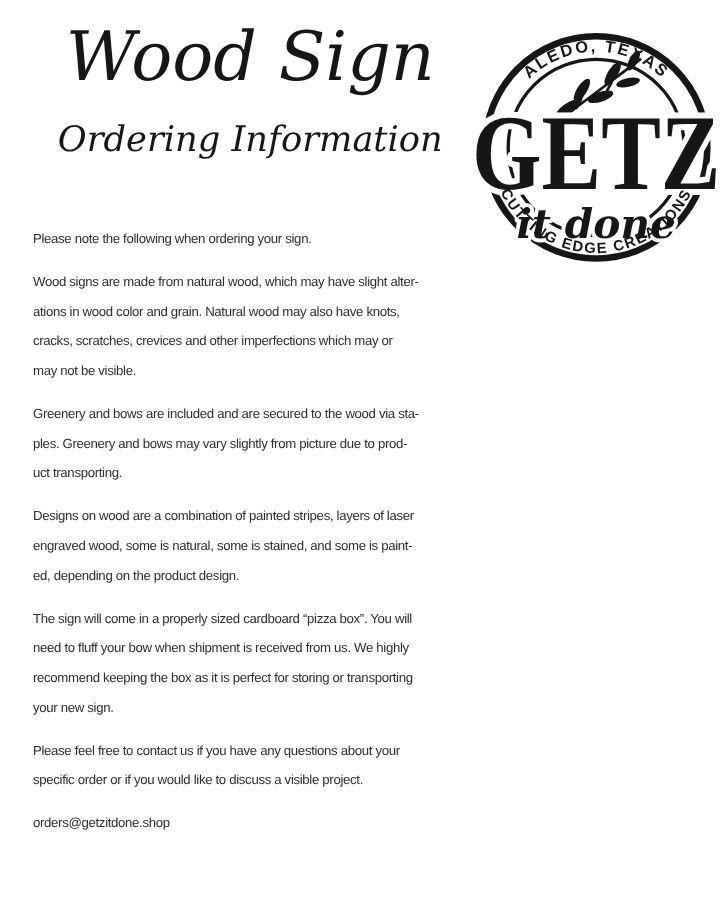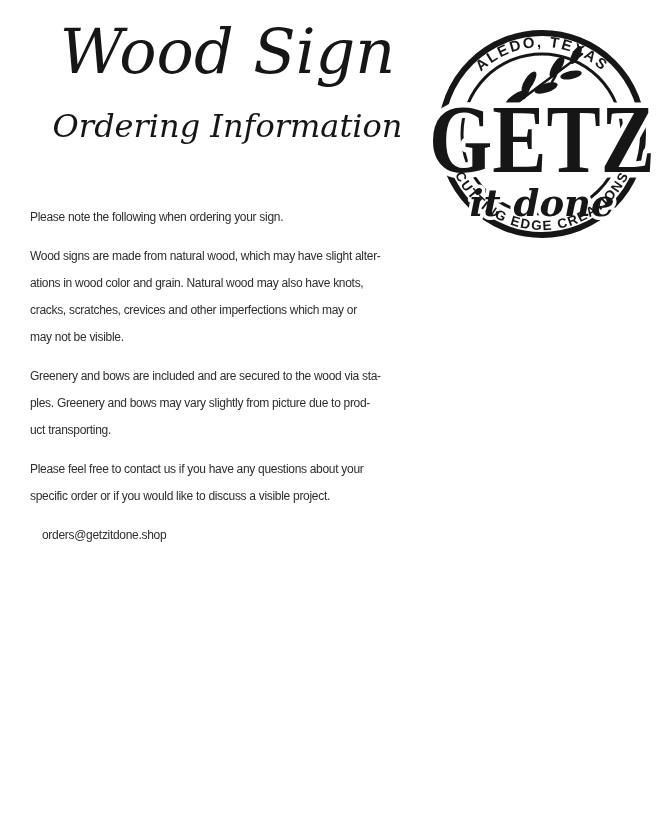--- a/index.html
+++ b/index.html
@@ -64,21 +64,21 @@
     left: 30px; top: 204px; width: 612px;
     color: var(--body-color, #2d2d2d);
     font-size: 12px;
     line-height: 27px;
     letter-spacing: -0.3px;
   }
   .para {
     margin: 0 0 12px 0;
     white-space: pre;
   }
-  .email-line { margin: 12px; white-space: pre; }
+  .email-line { margin: 0; white-space: pre; }
 </style>
 </head>
 <body>
 
 <div class="page">
 
   <div class="title">
     <div class="title-line1">Wood Sign</div>
     <div class="title-line2">Ordering Information</div>
   </div>
@@ -117,18 +117,25 @@
 
   <div class="body-copy">
     <p class="para">Please note the following when ordering your sign.</p>
     <p class="para">Wood signs are made from natural wood, which may have slight alter-
 ations in wood color and grain. Natural wood may also have knots,
 cracks, scratches, crevices and other imperfections which may or
 may not be visible.</p>
     <p class="para">Greenery and bows are included and are secured to the wood via sta-
 ples. Greenery and bows may vary slightly from picture due to prod-
 uct transporting.</p>
+    <p class="para">Designs on wood are a combination of painted stripes, layers of laser
+engraved wood, some is natural, some is stained, and some is paint-
+ed, depending on the product design.</p>
+    <p class="para">The sign will come in a properly sized cardboard “pizza box”. You will
+need to fluff your bow when shipment is received from us. We highly
+recommend keeping the box as it is perfect for storing or transporting
+your new sign.</p>
     <p class="para">Please feel free to contact us if you have any questions about your
 specific order or if you would like to discuss a visible project.</p>
     <p class="email-line">orders@getzitdone.shop</p>
   </div>
 
 </div>
 
 </body></html>

